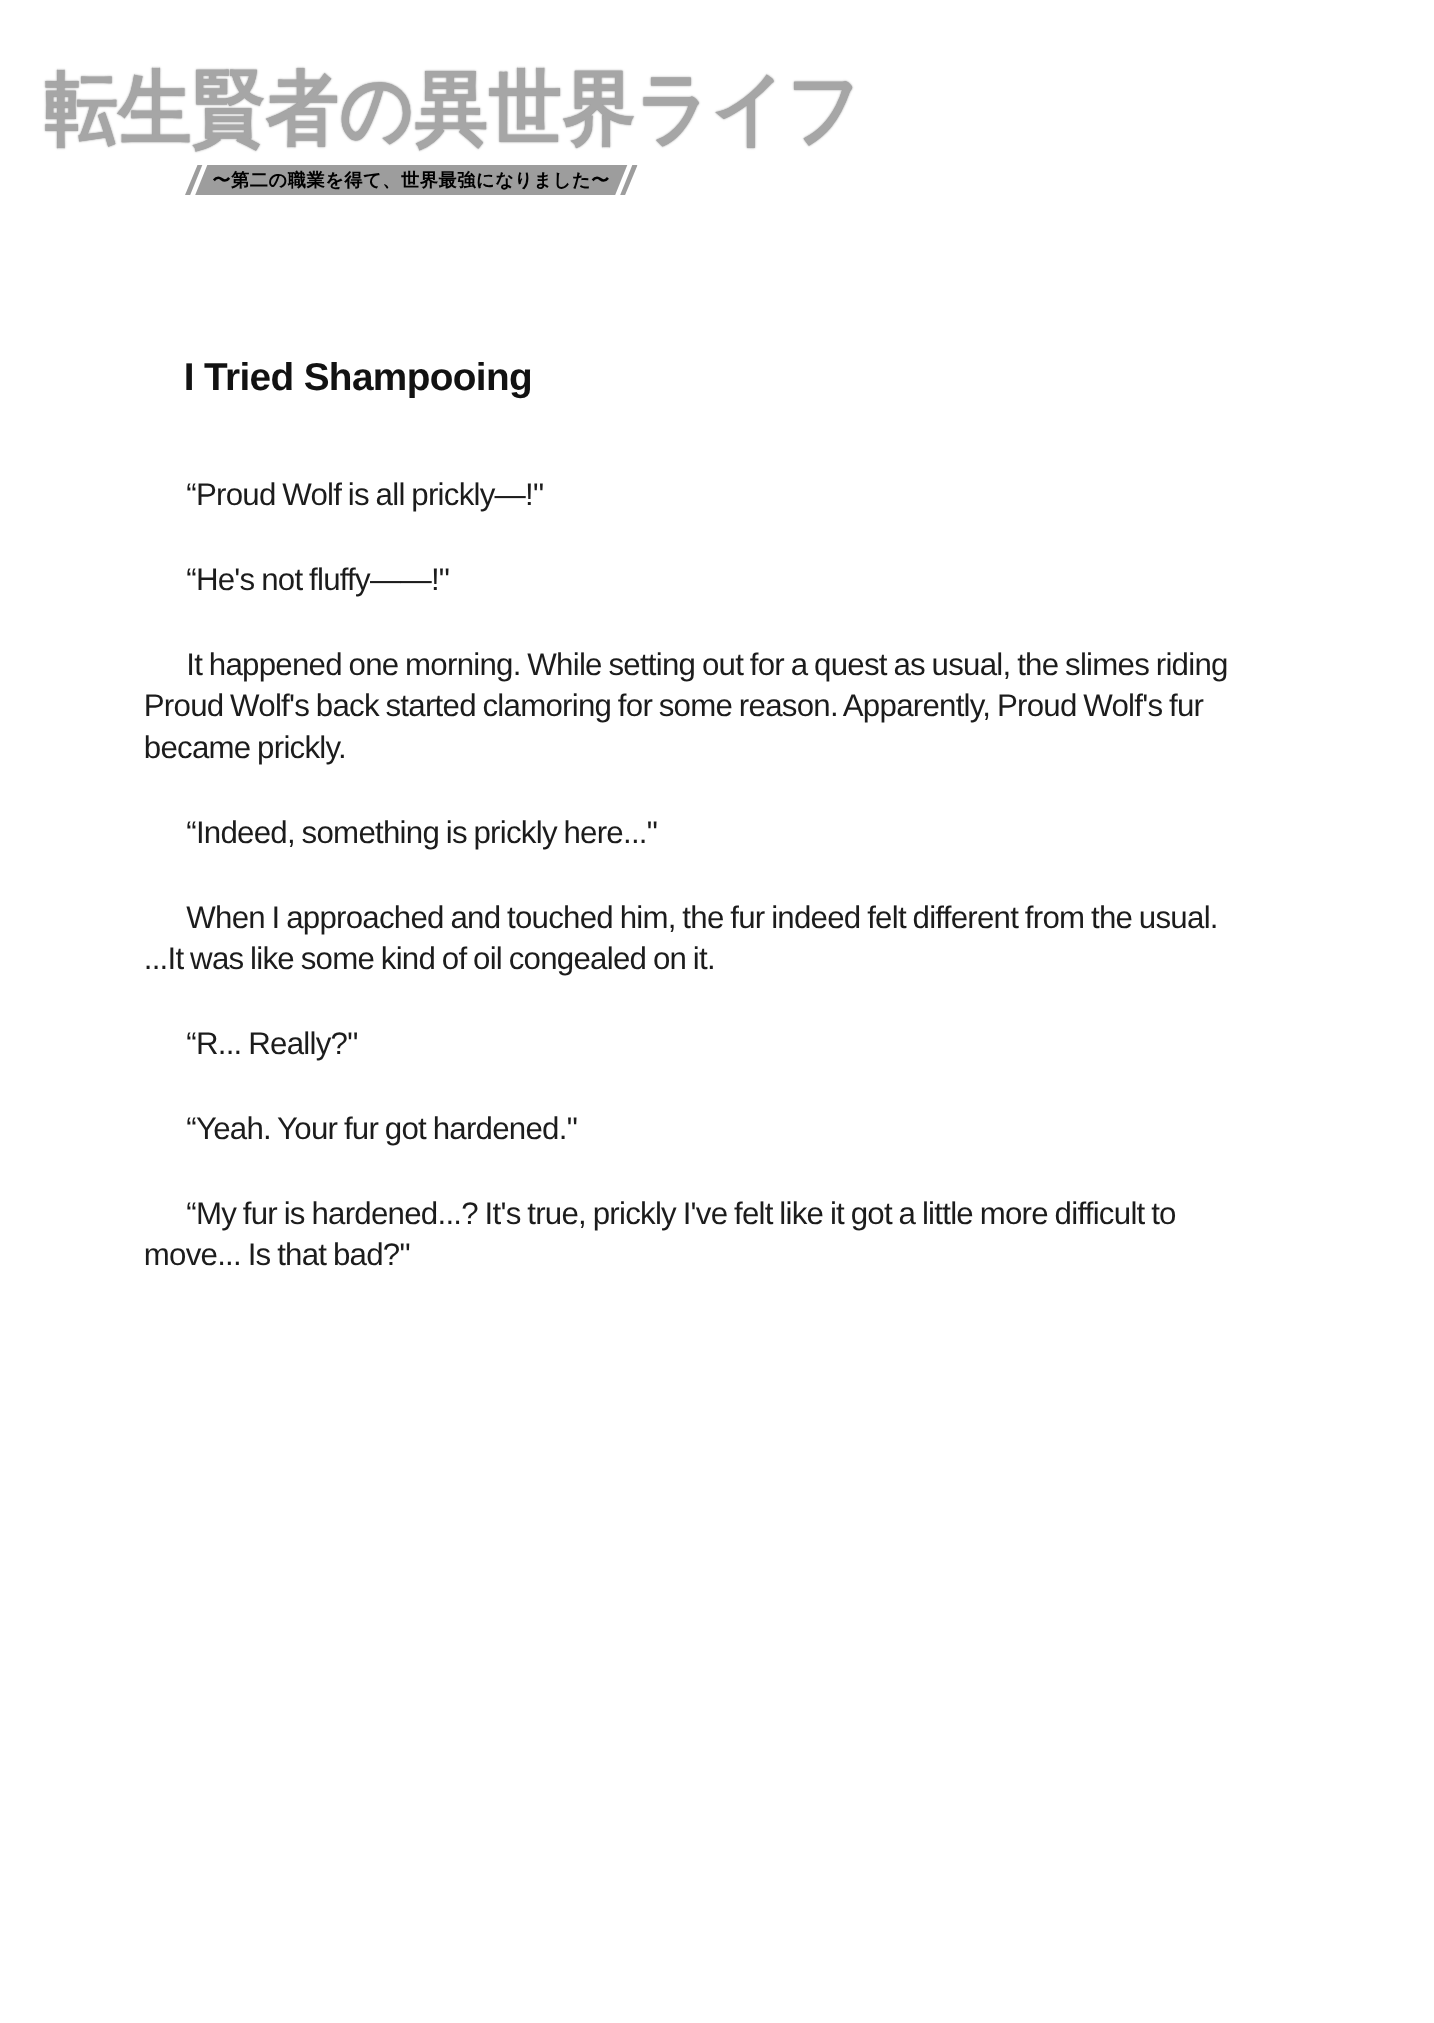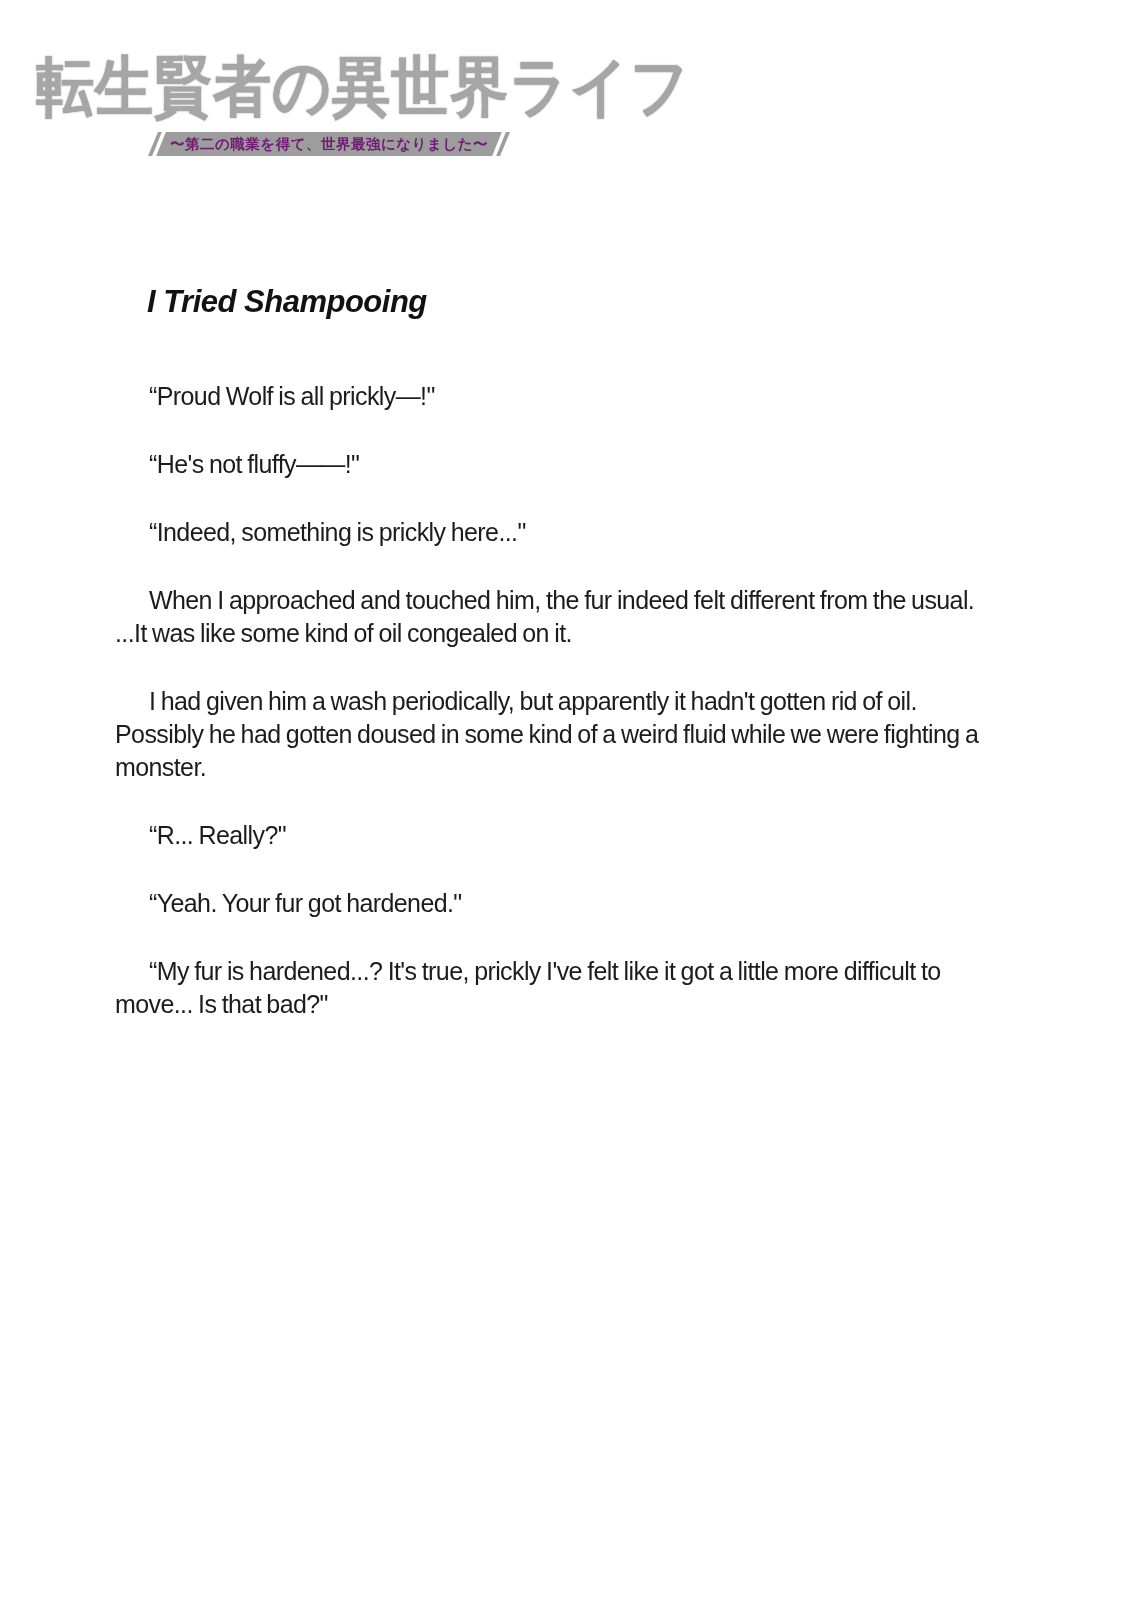--- a/index.html
+++ b/index.html
@@ -32,21 +32,21 @@
     left: 112px; top: 86px;
     height: 24px;
     padding: 0 22px;
     background: #9d9d9d;
     display: flex;
     align-items: center;
     justify-content: center;
     clip-path: polygon(10px 0, 100% 0, calc(100% - 10px) 100%, 0 100%);
   }
   .logo-band .band-text {
-    color: #701a75;
+    color: #000000;
     font-weight: bold;
     font-size: 14.5px;
     letter-spacing: 0.5px;
     white-space: nowrap;
     font-family: "Liberation Sans", sans-serif;
   }
   .band-slash {
     position: absolute;
     top: 0;
     width: 4px; height: 100%;
@@ -54,21 +54,20 @@
     transform: skewX(-22deg);
   }
   .band-slash.left  { left: 9px; }
   .band-slash.right { right: 9px; }
 
   
   .chapter-title {
     position: absolute;
     left: 147px; top: 284px;
     margin: 0;
-    font-style: italic;
     font-weight: bold;
     font-size: 31px;
     letter-spacing: -0.5px;
     color: #121212;
     font-family: "Liberation Sans", sans-serif;
   }
 
   
   .chapter-body {
     position: absolute;
@@ -131,23 +130,23 @@
       <span class="band-text">〜第二の職業を得て、世界最強になりました〜</span>
       <span class="band-slash right"></span>
     </div>
   </div>
 
   <h1 class="chapter-title">I Tried Shampooing</h1>
 
   <div class="chapter-body">
       <p>“Proud Wolf is all prickly—!"</p>
       <p>“He's not fluffy——!"</p>
+      <p>It happened one morning. While setting out for a quest as usual, the slimes riding Proud Wolf's back started clamoring for some reason. Apparently, Proud Wolf's fur became prickly.</p>
       <p>“Indeed, something is prickly here..."</p>
       <p>When I approached and touched him, the fur indeed felt different from the usual. ...It was like some kind of oil congealed on it.</p>
-      <p>I had given him a wash periodically, but apparently it hadn't gotten rid of oil. Possibly he had gotten doused in some kind of a weird fluid while we were fighting a monster.</p>
       <p>“R... Really?"</p>
       <p>“Yeah. Your fur got hardened."</p>
       <p>“My fur is hardened...? It's true, prickly I've felt like it got a little more difficult to move... Is that bad?"</p>
     </div>
 
   <div class="footer-chapter-label">第二の職業を得て</div>
   <div class="footer-rule"></div>
 
   <svg class="footer-flourish" viewBox="0 0 104 64" xmlns="http://www.w3.org/2000/svg">
     <g fill="none" stroke="#151515" stroke-linecap="round">

